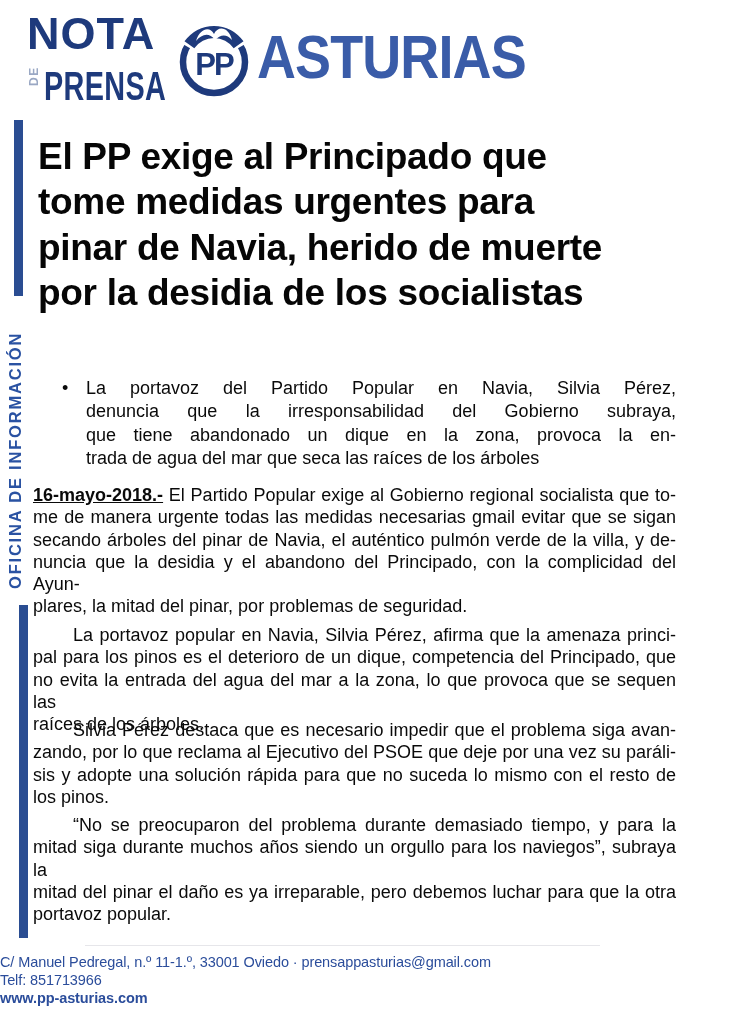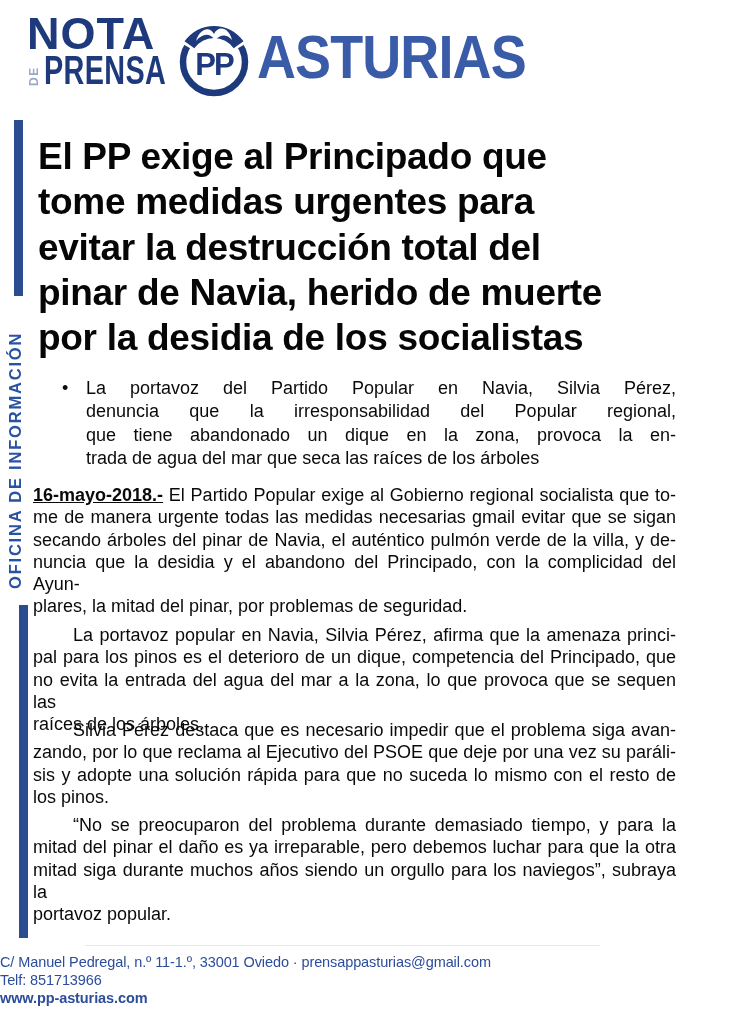--- a/index.html
+++ b/index.html
@@ -2,21 +2,21 @@
 <html lang="es"><head>
 <meta charset="utf-8">
 <style>
   html,body{margin:0;padding:0;background:#fff;}
   .page{position:relative;width:682px;height:1024px;background:#fff;overflow:hidden;
         font-family:"Liberation Sans",sans-serif;color:#0a0a0a;}
 
   
   .brand{position:absolute;left:27px;top:16px;color:#1e3a7c;font-weight:bold;}
   .nota{font-size:45px;line-height:36px;letter-spacing:1px;}
-  .prensa-row{margin-top:2px;}
+  .prensa-row{margin-top:18px;}
   .prensa{display:inline-block;font-size:40px;line-height:32px;letter-spacing:.5px;
           transform:scaleX(.72);transform-origin:0 50%;margin-left:17px;}
   .de{position:absolute;left:27px;top:86px;transform-origin:0 0;transform:rotate(-90deg);
       font-size:12px;font-weight:bold;color:#9aa8c4;letter-spacing:1.5px;}
   .pp-logo{position:absolute;left:174px;top:11px;width:80px;height:92px;}
   .region{position:absolute;left:257px;top:26px;font-size:62px;font-weight:bold;color:#3a5ca8;
           letter-spacing:-1px;line-height:1;white-space:nowrap;
           transform:scaleX(.87);transform-origin:0 0;}
 
   
@@ -77,30 +77,29 @@
     <div class="region">ASTURIAS</div>
   </header>
 
   <div class="bar bar1"></div>
   <div class="vlabel">OFICINA DE INFORMACIÓN</div>
   <div class="bar bar2"></div>
 
   <h1 class="headline">
       <div class="tline">El PP exige al Principado que</div>
       <div class="tline">tome medidas urgentes para</div>
-      <div class="tline">evitar la destrucción total del</div>
       <div class="tline">pinar de Navia, herido de muerte</div>
       <div class="tline tline-last">por la desidia de los socialistas</div>
     </h1>
 
   <div class="bullet-row">
     <span class="bullet-marker">•</span>
     <div class="bullet-lines just">
         <div class="tline">La portavoz del Partido Popular en Navia, Silvia Pérez,</div>
-        <div class="tline">denuncia que la irresponsabilidad del Popular regional,</div>
+        <div class="tline">denuncia que la irresponsabilidad del Gobierno subraya,</div>
         <div class="tline">que tiene abandonado un dique en la zona, provoca la en-</div>
         <div class="tline tline-last">trada de agua del mar que seca las raíces de los árboles</div>
       </div>
   </div>
 
   <div class="para p1 just">
     <div class="tline">
       <span class="date">16-mayo-2018.-</span>
       <span>El Partido Popular exige al Gobierno regional socialista que to-</span>
     </div>
@@ -126,22 +125,22 @@
         <div class="tline">Silvia Pérez destaca que es necesario impedir que el problema siga avan-</div>
         <div class="tline">zando, por lo que reclama al Ejecutivo del PSOE que deje por una vez su paráli-</div>
         <div class="tline">sis y adopte una solución rápida para que no suceda lo mismo con el resto de</div>
         <div class="tline tline-last">los pinos.</div>
       </div>
   </div>
 
   <div class="para p4 just">
     <div class="indent-first">
         <div class="tline">“No se preocuparon del problema durante demasiado tiempo, y para la</div>
+        <div class="tline">mitad siga durante muchos años siendo un orgullo para los naviegos”, subraya la</div>
         <div class="tline">mitad del pinar el daño es ya irreparable, pero debemos luchar para que la otra</div>
-        <div class="tline">mitad siga durante muchos años siendo un orgullo para los naviegos”, subraya la</div>
         <div class="tline tline-last">portavoz popular.</div>
       </div>
   </div>
 
   <div class="divider"></div>
   <footer class="footer">
     <div>C/ Manuel Pedregal, n.º 11-1.º, 33001 Oviedo · prensappasturias@gmail.com</div>
     <div>Telf: 851713966</div>
     <div class="web">www.pp-asturias.com</div>
   </footer>

